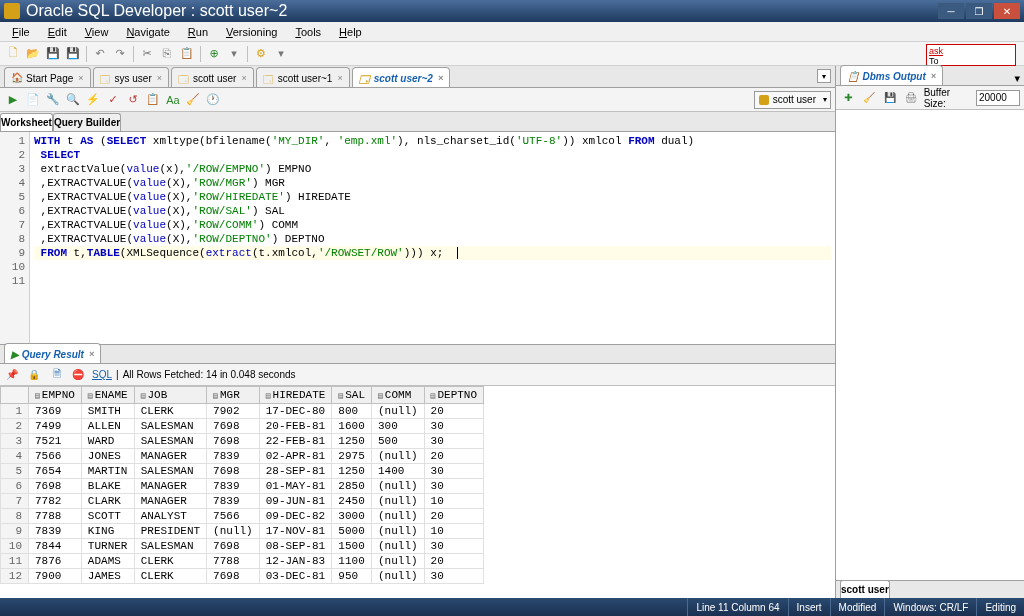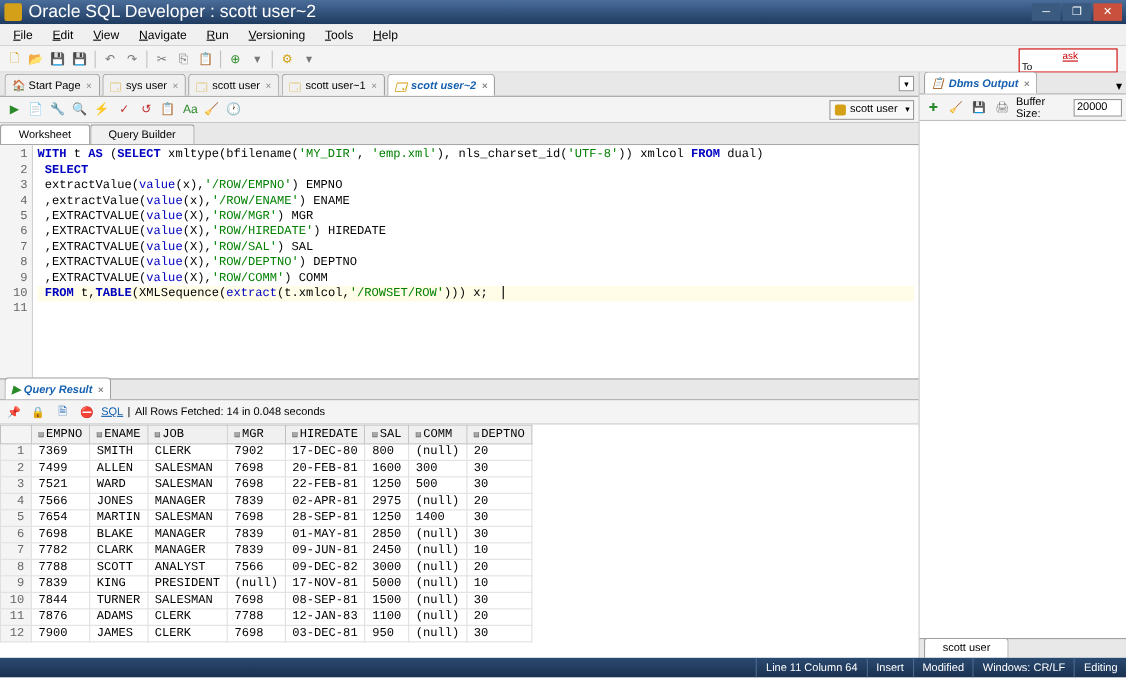--- a/index.html
+++ b/index.html
@@ -13,40 +13,40 @@
 .titlebar .minbtn, .titlebar .maxbtn { background:#3a5a80; }
 .titlebar .closebtn { background:#c8503c; }
 
 .menubar { height:20px; background:#f0f0f0; border-bottom:1px solid #d0d0d0; display:flex; align-items:center; padding:0 4px; gap:2px; }
 .menubar .menuitem { padding:2px 8px; cursor:pointer; }
 
 .toolbar { height:24px; background:#f4f4f4; border-bottom:1px solid #d0d0d0; display:flex; align-items:center; padding:0 4px; gap:2px; }
 .tbtn { width:18px; height:18px; display:flex; align-items:center; justify-content:center; cursor:pointer; border-radius:2px; }
 .tbsep { width:1px; height:16px; background:#c0c0c0; margin:0 2px; }
 .askbox { position:absolute; right:8px; top:44px; width:90px; height:22px; border:1px solid #c00; font-size:9px; padding:1px 2px; background:#fff; }
-.askbox .ask { color:#c00; text-decoration:underline;margin-left:37px; }
+.askbox .ask { color:#c00; text-decoration:underline; }
 
 .main { position:absolute; top:66px; left:0; right:0; bottom:18px; display:flex; }
 .leftpanel { width:836px; display:flex; flex-direction:column; border-right:1px solid #a0a0a0; }
 .rightpanel { flex:1; display:flex; flex-direction:column; }
 
 .tabrow { height:22px; background:#e8e8e8; border-bottom:1px solid #a0a0a0; display:flex; align-items:flex-end; padding-left:4px; position:relative; }
 .tab { height:20px; padding:3px 6px 2px 6px; background:#f0f0f0; border:1px solid #a0a0a0; border-bottom:none; border-radius:4px 4px 0 0; margin-right:2px; display:flex; align-items:center; gap:3px; font-size:10px; cursor:pointer; }
 .tab.active { background:#fff; font-style:italic; font-weight:bold; color:#1560b0; }
 .tab .x { color:#888; font-size:9px; cursor:pointer; margin-left:2px; }
 .tabicon { width:12px; height:12px; display:inline-block; }
 .tabrow .dropbtn { position:absolute; right:4px; top:3px; width:14px; height:14px; border:1px solid #999; background:#fff; font-size:8px; display:flex; align-items:center; justify-content:center; cursor:pointer; }
 
 .wstoolbar { height:24px; background:#f4f4f4; border-bottom:1px solid #c0c0c0; display:flex; align-items:center; padding:0 4px; gap:2px; }
 .connsel { margin-left:auto; height:18px; border:1px solid #999; background:#f8f8f8; padding:1px 14px 1px 4px; font-size:10px; display:flex; align-items:center; cursor:pointer; position:relative; }
 .connsel::after { content:"▾"; position:absolute; right:3px; font-size:8px; }
 .connsel .cicon { width:10px; height:10px; background:#d4a017; border-radius:2px; margin-right:4px; }
 
 .subtabs { height:20px; background:#e8e8e8; border-bottom:1px solid #a0a0a0; display:flex; align-items:flex-end; }
-.subtab { padding:3px 16px; border:1px solid #a0a0a0; border-bottom:none; background:#f0f0f0; font-size:10px; cursor:pointer; border-radius:3px 3px 0 0; }
+.subtab { padding:3px 0; border:1px solid #a0a0a0; border-bottom:none; background:#f0f0f0; font-size:10px; cursor:pointer; border-radius:3px 3px 0 0;font-weight:bold; }
 .subtab.active { background:#fff; }
 
 .editor { flex:1; display:flex; background:#fff; overflow:auto; font-family:"Courier New",monospace; font-size:11px; min-height:0; }
 .gutter { width:30px; background:#f4f4f4; border-right:1px solid #d0d0d0; text-align:right; padding:2px 4px 2px 0; color:#666; line-height:14px; }
 .gutter div { height:14px; }
 .code { flex:1; padding:2px 4px; line-height:14px; position:relative; }
 .code .line { height:14px; white-space:pre; }
 .code .line.hl { background:#fffde7; }
 .kw { color:#0000c0; font-weight:bold; }
 .fn { color:#0000c0; }
@@ -194,26 +194,25 @@
           <div>7</div>
           <div>8</div>
           <div>9</div>
           <div>10</div>
           <div>11</div>
         </div>
       <div class="code" id="codearea">
           <div class="line"><span class="kw">WITH</span> t <span class="kw">AS</span> (<span class="kw">SELECT</span> xmltype(bfilename(<span class="str">'MY_DIR'</span>, <span class="str">'emp.xml'</span>), nls_charset_id(<span class="str">'UTF-8'</span>)) xmlcol <span class="kw">FROM</span> dual)</div>
           <div class="line"> <span class="kw">SELECT</span></div>
           <div class="line"> extractValue(<span class="fn">value</span>(x),<span class="str">'/ROW/EMPNO'</span>) EMPNO</div>
-          <div class="line"> ,extractValue(<span class="fn">value</span>(x),<span class="str">'/ROW/ENAME'</span>) ENAME</div>
           <div class="line"> ,EXTRACTVALUE(<span class="fn">value</span>(X),<span class="str">'ROW/MGR'</span>) MGR</div>
           <div class="line"> ,EXTRACTVALUE(<span class="fn">value</span>(X),<span class="str">'ROW/HIREDATE'</span>) HIREDATE</div>
           <div class="line"> ,EXTRACTVALUE(<span class="fn">value</span>(X),<span class="str">'ROW/SAL'</span>) SAL</div>
+          <div class="line"> ,EXTRACTVALUE(<span class="fn">value</span>(X),<span class="str">'ROW/COMM'</span>) COMM</div>
           <div class="line"> ,EXTRACTVALUE(<span class="fn">value</span>(X),<span class="str">'ROW/DEPTNO'</span>) DEPTNO</div>
-          <div class="line"> ,EXTRACTVALUE(<span class="fn">value</span>(X),<span class="str">'ROW/COMM'</span>) COMM</div>
           <div class="line hl"> <span class="kw">FROM</span> t,<span class="kw">TABLE</span>(XMLSequence(<span class="fn">extract</span>(t.xmlcol,<span class="str">'/ROWSET/ROW'</span>))) x;  <span class="cursor"></span></div>
         </div>
     </div>
 
     <div class="qrtab">
       <div class="tab active">
         <span class="ic-green">▶</span>
         <span>Query Result</span>
         <span class="x">×</span>
       </div>

